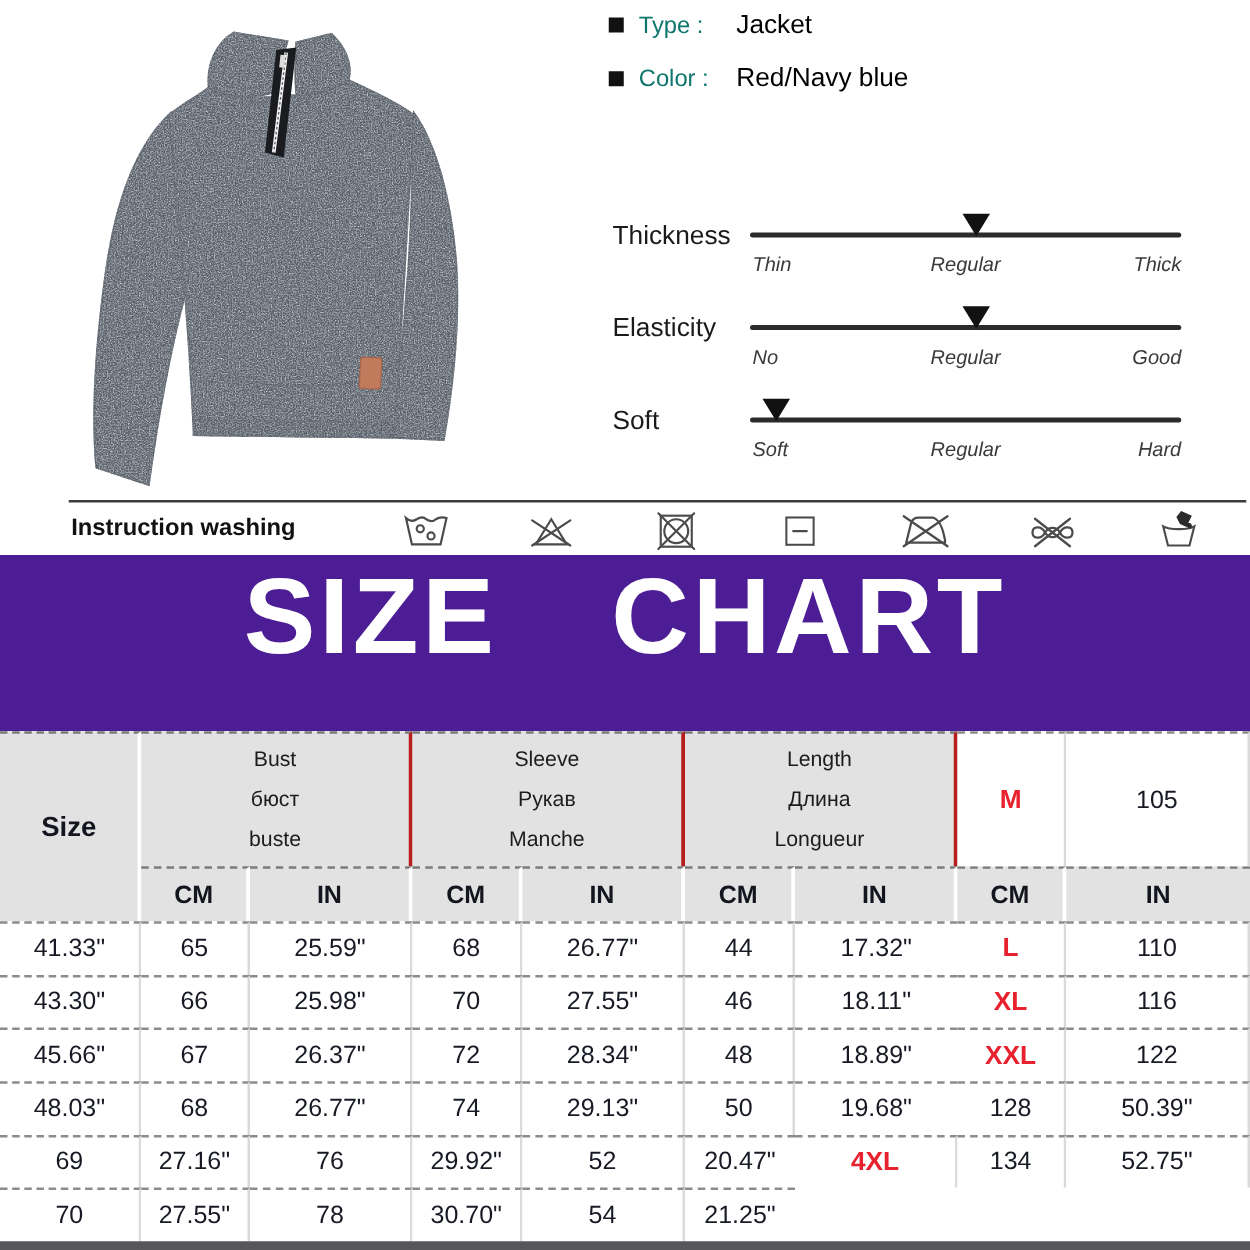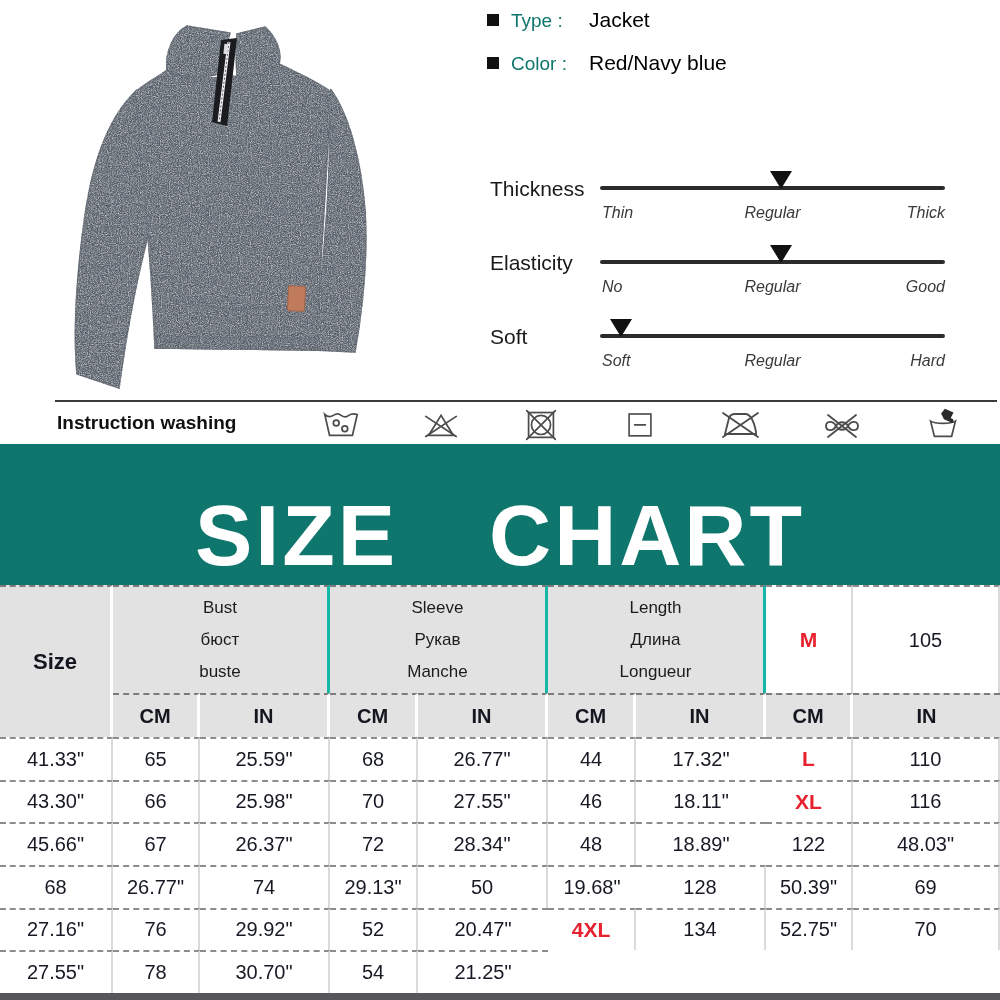--- a/index.html
+++ b/index.html
@@ -32,32 +32,32 @@
 
   
   .wash-divider{position:absolute;left:55px;top:400px;width:942px;height:2px;background:#3a3a3a;}
   .wash-row{position:absolute;left:0;top:404px;width:1000px;height:40px;}
   .wash-label{position:absolute;left:57px;top:8px;font-size:19px;font-weight:bold;color:#111;}
   .wash-icons{position:absolute;left:320px;right:36px;top:0;height:40px;
     display:flex;justify-content:space-between;align-items:center;}
   .wash-icons svg{display:block;}
 
   
-  .banner{position:absolute;left:0;top:444px;width:1000px;height:141px;background:#0f766e;
-    display:flex;align-items:flex-end;justify-content:center;}
+  .banner{position:absolute;left:0;top:444px;width:1000px;height:141px;background:#4c1d95;
+    display:flex;align-items:flex-start;justify-content:center;}
   .banner span{color:#fff;font-size:86px;font-weight:bold;letter-spacing:3px;word-spacing:64px;}
 
   
   .size-table{position:absolute;left:0;top:585px;width:1000px;height:408px;display:grid;
     grid-template-columns:113px 87px 130px 88px 130px 88px 130px 87px 147px;
     grid-template-rows:108px 44px repeat(6,1fr);background:#fff;}
   .size-head{grid-row:1 / span 2;grid-column:1;background:#e2e2e2;border-top:2px dashed #7b7b7b;
     border-right:3px solid #fff;display:flex;align-items:center;justify-content:center;
     font-size:22px;font-weight:bold;color:#14161f;}
-  .group-head{grid-row:1;background:#e2e2e2;border-top:2px dashed #7b7b7b;border-right:3px solid #14b8a6;
+  .group-head{grid-row:1;background:#e2e2e2;border-top:2px dashed #7b7b7b;border-right:3px solid #b91c1c;
     display:flex;flex-direction:column;align-items:center;justify-content:center;gap:12px;
     font-size:17px;color:#1c1c1c;}
   .unit-cell{grid-row:2;background:#e2e2e2;border-top:2px dashed #7b7b7b;border-right:3px solid #fff;
     display:flex;align-items:center;justify-content:center;font-size:20px;font-weight:bold;color:#14161f;}
   .cell{display:flex;align-items:center;justify-content:center;font-size:20px;color:#171a24;
     border-top:2px dashed #8c8c8c;border-right:2px solid #dadada;background:#fff;}
   .cell.size-col{color:#e8212e;font-weight:bold;font-size:21px;}
   .noborder{border-right:none !important;}
   .bottom-strip{position:absolute;left:0;top:993px;width:1000px;height:7px;background:#57575a;}
 </style>
@@ -256,20 +256,21 @@
       <div class="cell noborder">18.11"</div>
       <div class="cell size-col">XL</div>
       <div class="cell">116</div>
       <div class="cell">45.66"</div>
       <div class="cell">67</div>
       <div class="cell">26.37"</div>
       <div class="cell">72</div>
       <div class="cell">28.34"</div>
       <div class="cell">48</div>
       <div class="cell noborder">18.89"</div>
+      <div class="cell size-col">XXL</div>
       <div class="cell">122</div>
       <div class="cell">48.03"</div>
       <div class="cell">68</div>
       <div class="cell">26.77"</div>
       <div class="cell">74</div>
       <div class="cell">29.13"</div>
       <div class="cell">50</div>
       <div class="cell noborder">19.68"</div>
       <div class="cell">128</div>
       <div class="cell">50.39"</div>

